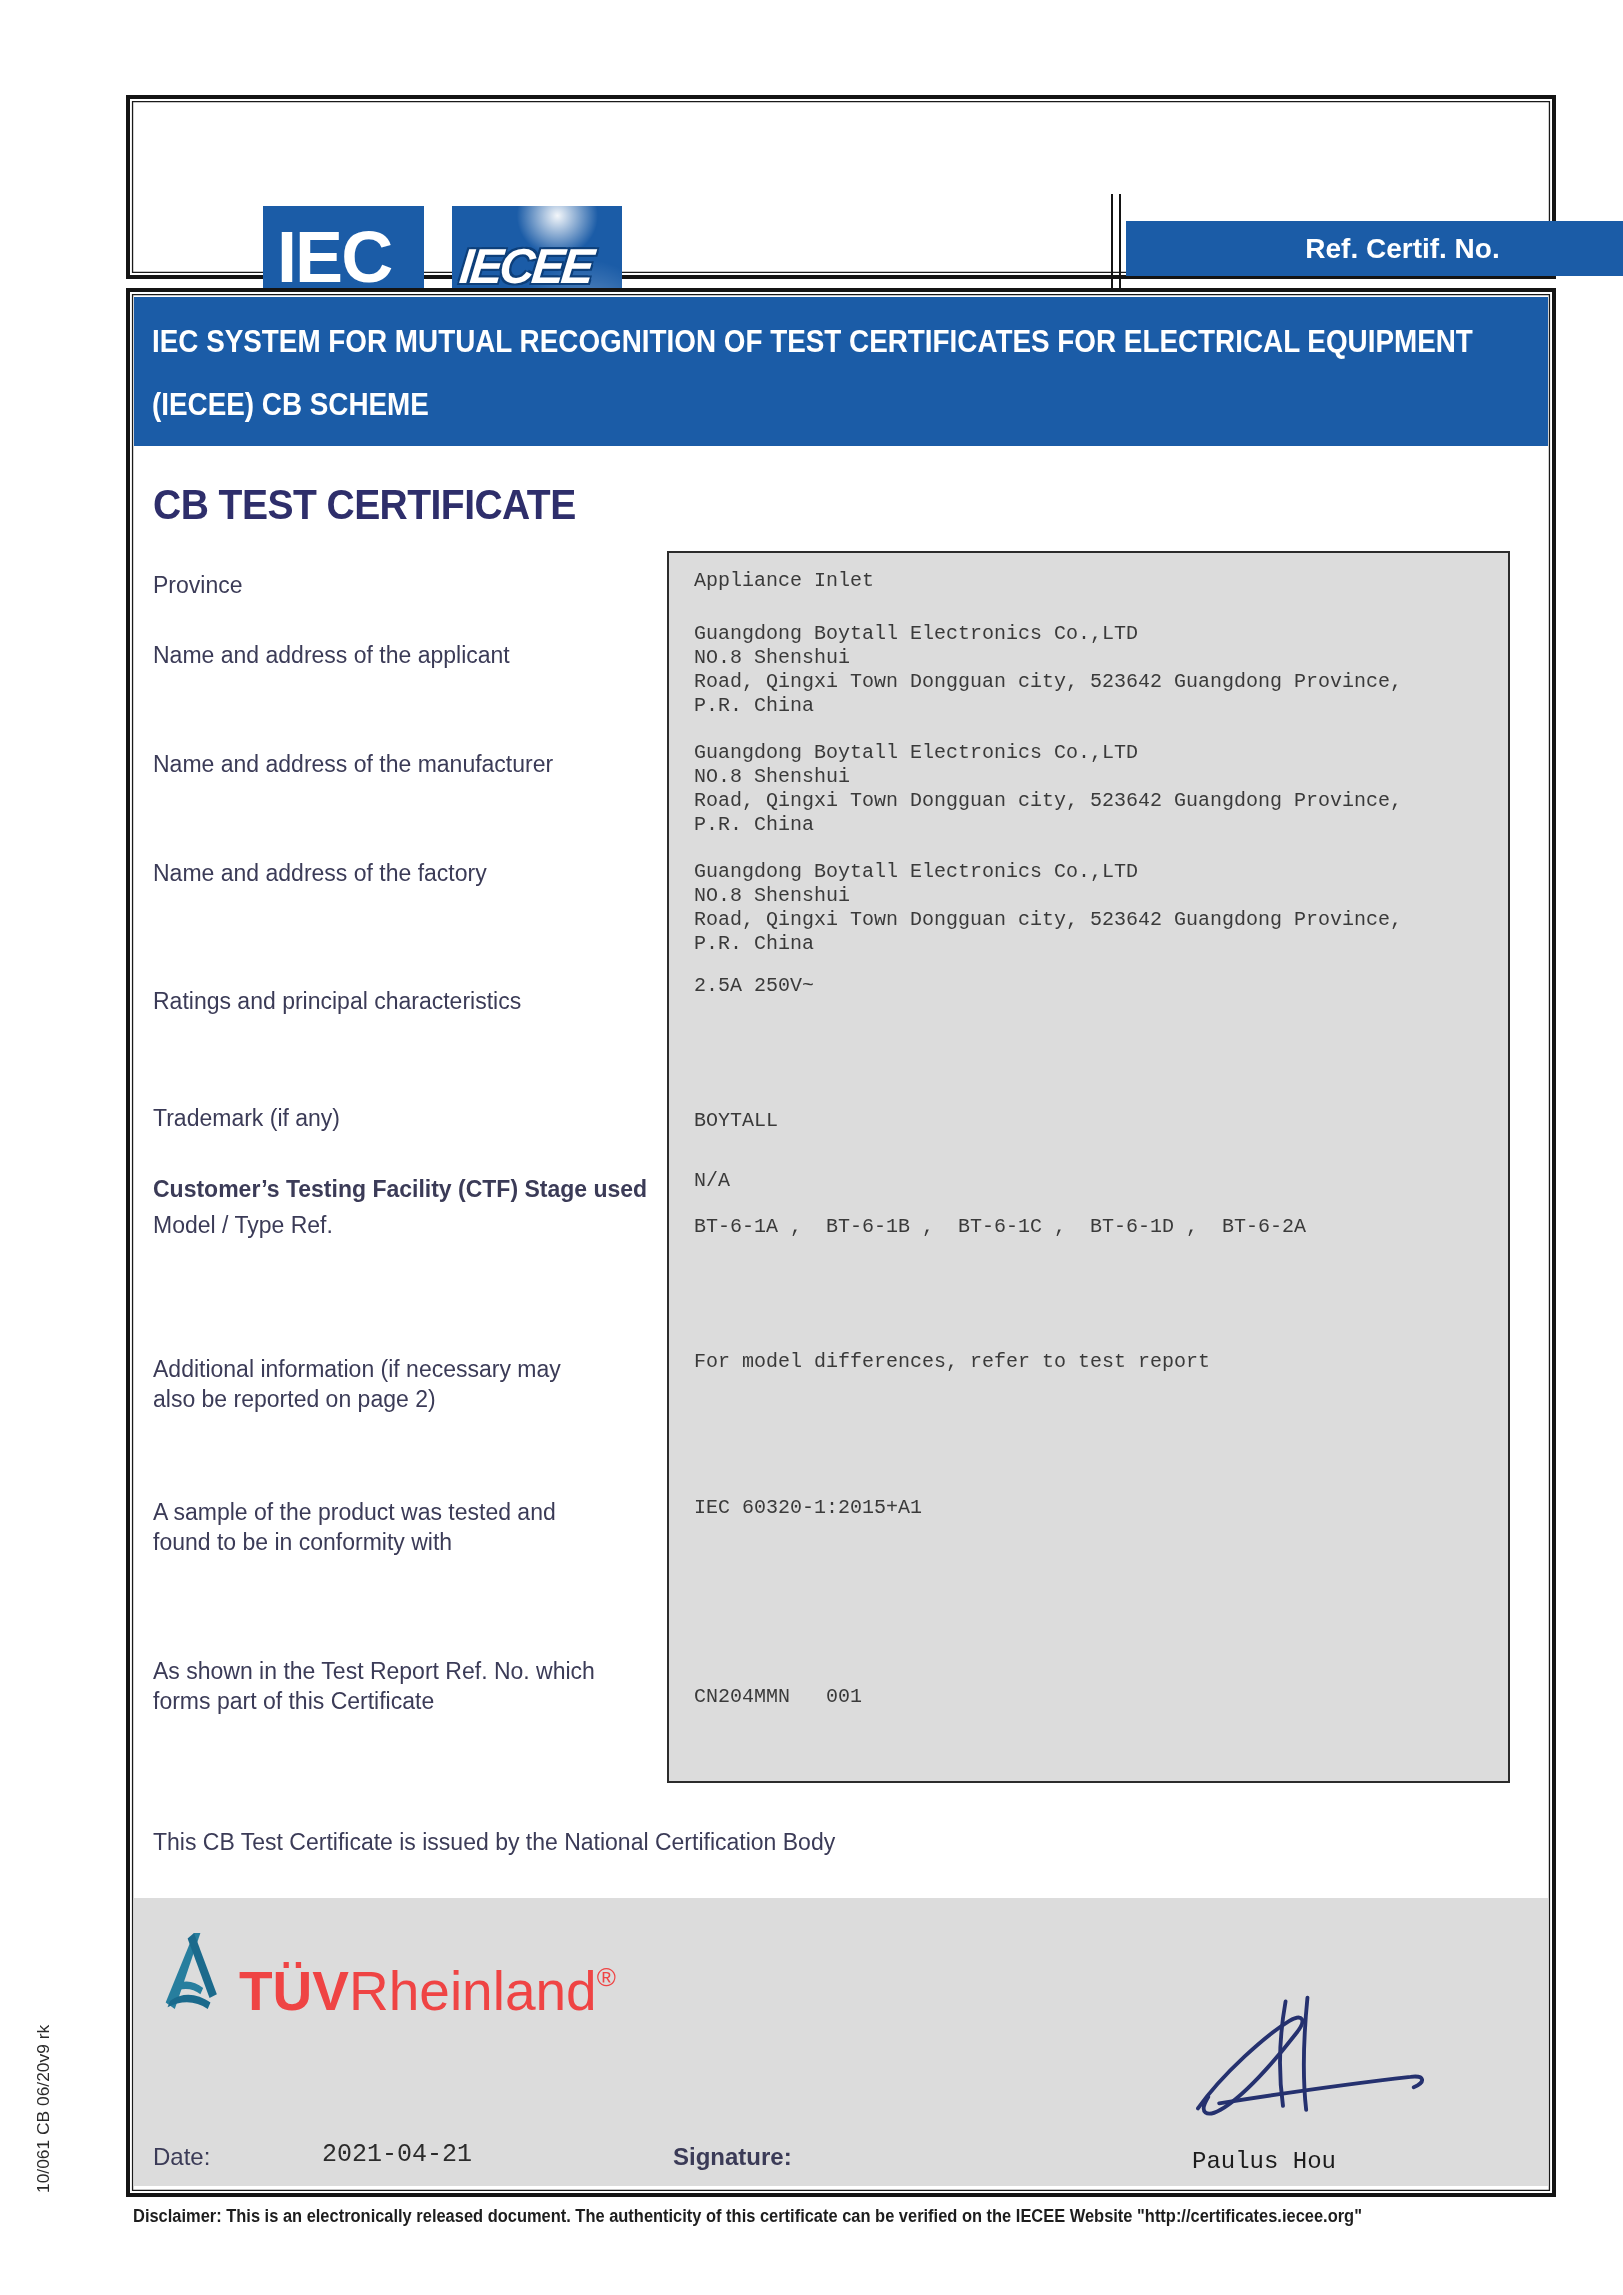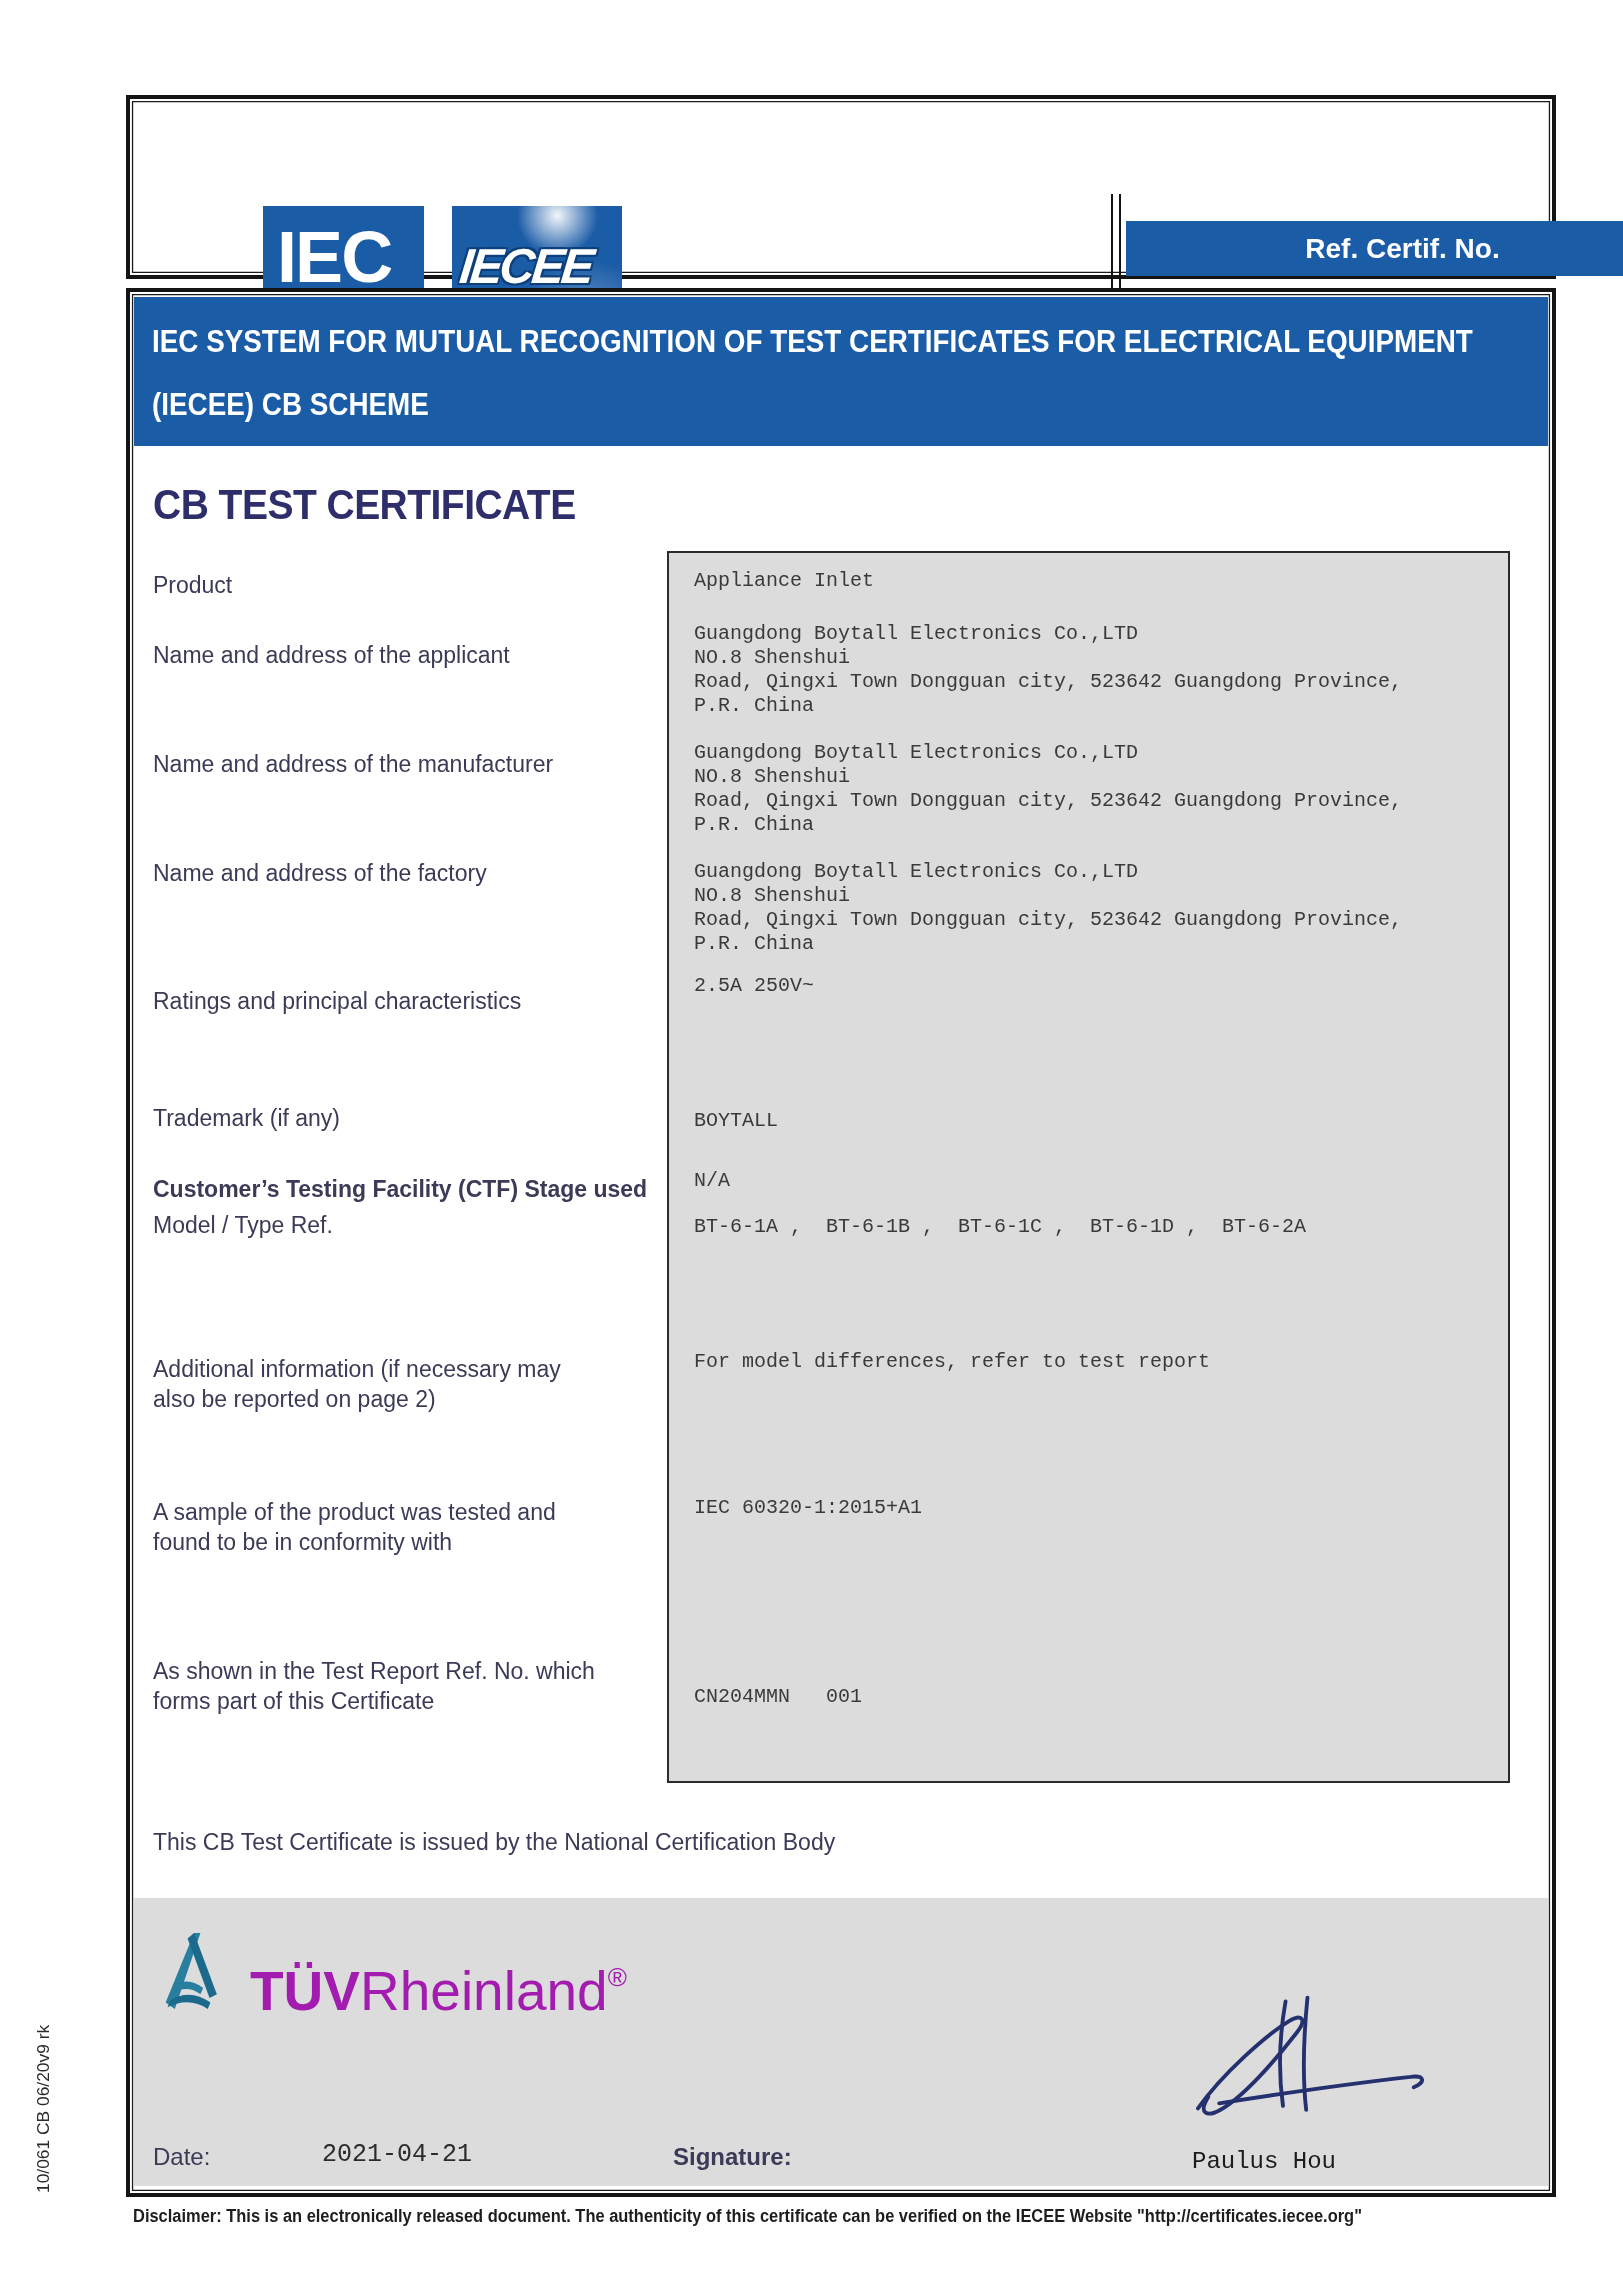--- a/index.html
+++ b/index.html
@@ -38,21 +38,21 @@
   .title{position:absolute;left:153px;top:481px;font-size:42px;font-weight:bold;color:#2e2e6b;
       letter-spacing:-0.6px;transform:scaleX(.93);transform-origin:0 0;white-space:nowrap;}
   
   .flabel{position:absolute;left:153px;width:541px;font-size:23px;line-height:30px;color:#3b3b57;white-space:pre-line;}
   .gray-box{position:absolute;left:667px;top:551px;width:843px;height:1232px;background:#dcdcdc;
       border:2.6px solid #2c2c2c;box-sizing:border-box;}
   .fvalue{position:absolute;left:694px;font-size:20px;line-height:24px;color:#3a3a3a;}
   .issued{position:absolute;left:153px;top:1829px;font-size:23px;color:#3b3b57;}
   
   .footer-band{position:absolute;left:134px;top:1898px;width:1414px;height:288px;background:#dcdcdc;}
-  .tuv-word{position:absolute;left:250px;top:1959px;font-size:55px;color:#a21caf;white-space:nowrap;}
+  .tuv-word{position:absolute;left:239px;top:1959px;font-size:55px;color:#ef4444;white-space:nowrap;}
   .tuv-word .b{font-weight:bold;}
   .tuv-word sup{font-size:26px;vertical-align:24.5px;}
   .contact{position:absolute;left:673px;top:1923px;font-size:21px;line-height:24.5px;color:#2e2e2e;}
   .signer{position:absolute;left:1192px;top:2148px;font-size:24px;color:#1c1c1c;}
   .date-label{position:absolute;left:153px;top:2143px;font-size:24px;color:#3b3b57;}
   .date-value{position:absolute;left:322px;top:2140px;font-size:25px;color:#2b2b2b;}
   .sig-label{position:absolute;left:673px;top:2143px;font-size:24px;color:#3b3b57;font-weight:bold;}
   .side-note{position:absolute;left:33px;top:2193px;font-size:17.4px;color:#2a2a2a;
       transform:rotate(-90deg);transform-origin:0 0;white-space:nowrap;}
   .disclaimer{position:absolute;left:133px;top:2205px;font-size:18.7px;font-weight:bold;color:#1d1d1d;
@@ -84,21 +84,21 @@
 
   <div class="banner">
     <div style="top:26px;">IEC SYSTEM FOR MUTUAL RECOGNITION OF TEST CERTIFICATES FOR ELECTRICAL EQUIPMENT</div>
     <div style="top:89px;">(IECEE) CB SCHEME</div>
   </div>
 
   <div class="title">CB TEST CERTIFICATE</div>
 
   <div class="gray-box"></div>
 
-  <div class="flabel" style="top:570px;">Product</div>
+  <div class="flabel" style="top:570px;">Province</div>
   <div class="flabel" style="top:640px;">Name and address of the applicant</div>
   <div class="flabel" style="top:749px;">Name and address of the manufacturer</div>
   <div class="flabel" style="top:986px;">Ratings and principal characteristics</div>
   <div class="flabel" style="top:858px;">Name and address of the factory</div>
   <div class="flabel" style="top:1103px;">Trademark (if any)</div>
   <div class="flabel" style="top:1174px;font-weight:bold;">Customer’s Testing Facility (CTF) Stage used</div>
   <div class="flabel" style="top:1210px;">Model / Type Ref.</div>
   <div class="flabel" style="top:1354px;">Additional information (if necessary may
 also be reported on page 2)</div>
   <div class="flabel" style="top:1497px;">A sample of the product was tested and

